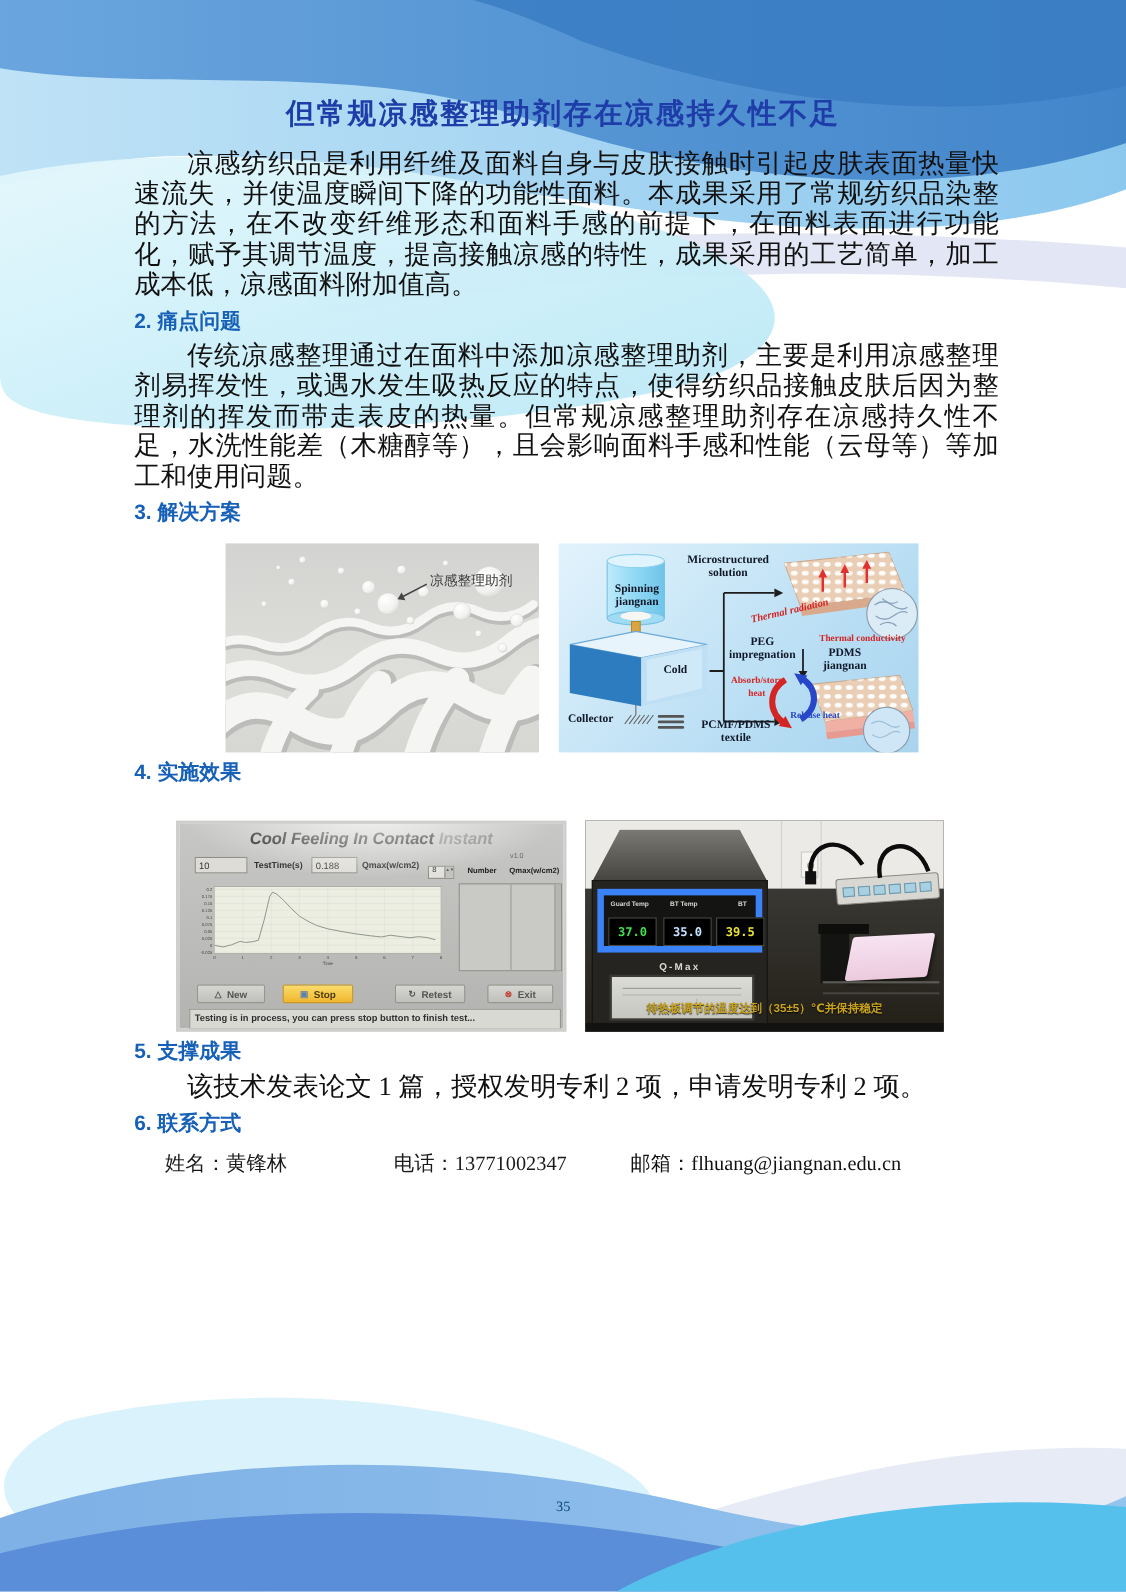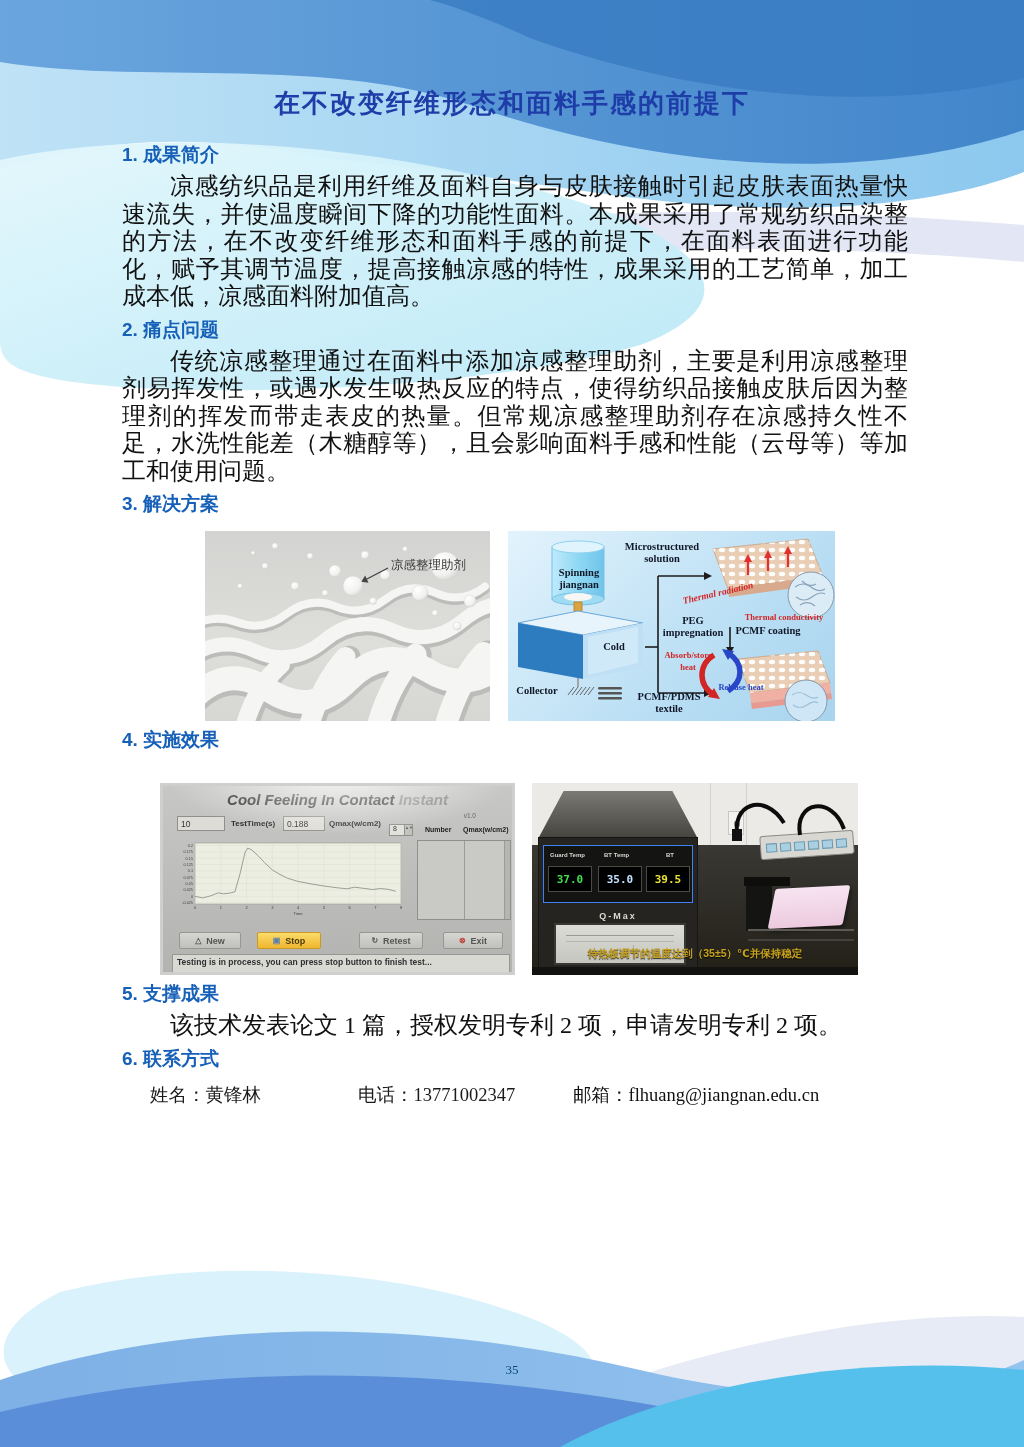--- a/index.html
+++ b/index.html
@@ -89,21 +89,21 @@
   .figD .bench { position:absolute; top:62px; left:0; right:0; bottom:8px;
     background:linear-gradient(#3a3834,#232118); }
   .figD .bench-front { position:absolute; bottom:0; left:0; right:0; height:8px; background:#121210; }
   .figD .machine { position:absolute; left:6px; top:8px; width:160px; height:178px; }
   .figD .m-top { position:absolute; top:0; left:0; right:0; height:48px;
     clip-path:polygon(16% 0, 84% 0, 100% 100%, 0 100%);
     background:linear-gradient(#7b7973,#45433e); }
   .figD .m-body { position:absolute; top:46px; left:0; right:0; bottom:0; background:#262421;
     border:1px solid #161513; }
   .figD .m-panel { position:absolute; top:54px; left:5px; right:5px; height:58px; background:#141413;
-    border:1px solid #3b82f6; }
+    border:6px solid #3b82f6; }
   .figD .dlab { position:absolute; top:6px; font:bold 6px "Liberation Sans",sans-serif; color:#d6d6cf; }
   .figD .disp { position:absolute; top:20px; width:44px; height:26px; background:#000; border:1px solid #4a4a46;
     display:flex; align-items:center; justify-content:center;
     font:bold 11px "DejaVu Sans Mono",monospace; }
   .figD .m-name { position:absolute; top:120px; left:0; width:100%; text-align:center;
     font:bold 9px "Liberation Sans",sans-serif; letter-spacing:2px; color:#dadad2; }
   .figD .m-screen { position:absolute; top:132px; left:16px; right:12px; bottom:4px;
     background:linear-gradient(#dcdcd6,#c6c6c0); border:2px solid #3a3833; }
   .figD .scr-line { position:absolute; background:#9a9a94; }
   .figD .outlet { position:absolute; left:196px; top:28px; width:16px; height:24px; background:#f4f3f0;
@@ -167,25 +167,24 @@
         <stop offset="1" stop-color="#93c4ee"></stop>
     </linearGradient>
   </defs>
   <path d="M60,30 C220,-10 420,10 540,60 C640,105 600,150 440,165 C260,182 80,160 20,120 C-10,95 0,60 60,30 Z" fill="#d6f1fb" opacity=".9"></path>
   <path d="M1024,55 C880,48 720,82 560,140 C700,150 900,155 1024,140 Z" fill="#e3e7f4" opacity=".85"></path>
   <path d="M0,118 C200,52 430,58 640,108 C810,148 940,138 1024,98 V185 H0 Z" fill="url(#gF1)"></path>
   <path d="M0,150 C230,95 470,108 690,150 C850,178 960,168 1024,138 V185 H0 Z" fill="#5a8ed8"></path>
   <path d="M560,185 C680,120 860,92 1024,108 V185 Z" fill="#55c0ec"></path>
 </svg>
 
-<div class="doc-title">在不改变纤维形态和面料手感的前提下</div>
+<div class="doc-title">但常规凉感整理助剂存在凉感持久性不足</div>
 
 <div class="content">
 
-  <h2>1. 成果简介</h2>
   <p>凉感纺织品是利用纤维及面料自身与皮肤接触时引起皮肤表面热量快速流失，并使温度瞬间下降的功能性面料。本成果采用了常规纺织品染整的方法，在不改变纤维形态和面料手感的前提下，在面料表面进行功能化，赋予其调节温度，提高接触凉感的特性，成果采用的工艺简单，加工成本低，凉感面料附加值高。</p>
 
   <h2>2. 痛点问题</h2>
   <p>传统凉感整理通过在面料中添加凉感整理助剂，主要是利用凉感整理剂易挥发性，或遇水发生吸热反应的特点，使得纺织品接触皮肤后因为整理剂的挥发而带走表皮的热量。但常规凉感整理助剂存在凉感持久性不足，水洗性能差（木糖醇等），且会影响面料手感和性能（云母等）等加工和使用问题。</p>
 
   <h2>3. 解决方案</h2>
 
   <div class="fig-row row1">
 
     <div class="fig figA">
@@ -331,21 +330,21 @@
         <g stroke="#9fc0d8" stroke-width="1.2" fill="none">
           <path d="M284,164 q7,-5 14,0 t12,2"></path>
             <path d="M285,174 q7,5 14,0 t11,-2"></path>
         </g>
       </svg>
       <span class="lb" style="left:40px; top:36px; width:62px;">Spinning jiangnan</span>
       <span class="lb" style="left:86px; top:110px; width:40px;">Cold</span>
       <span class="lb" style="left:0px; top:154px; width:58px;">Collector</span>
       <span class="lb" style="left:112px; top:10px; width:84px;">Microstructured solution</span>
       <span class="lb" style="left:152px; top:84px; width:66px;">PEG impregnation</span>
-      <span class="lb" style="left:224px; top:94px; width:72px;">PCMF coating</span>
+      <span class="lb" style="left:224px; top:94px; width:72px;">PDMS jiangnan</span>
       <span class="lb" style="left:115px; top:160px; width:92px;">PCMF/PDMS textile</span>
       <span class="lb red it" style="left:164px; top:56px; width:92px; transform:rotate(-13deg); font-size:9.5px;">Thermal radiation</span>
       <span class="lb red" style="left:226px; top:80px; width:100px; font-size:8.5px;">Thermal conductivity</span>
       <span class="lb red" style="left:150px; top:118px; width:60px; font-size:8.5px;">Absorb/store heat</span>
       <span class="lb blu" style="left:202px; top:150px; width:62px; font-size:8.5px;">Release heat</span>
     </div>
   </div>
 
   <h2>4. 实施效果</h2>
 

